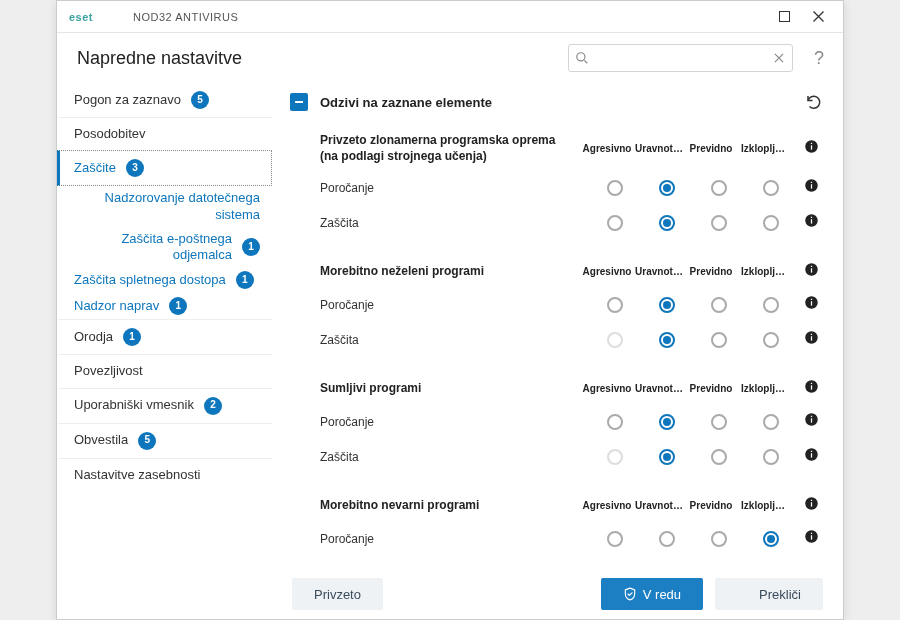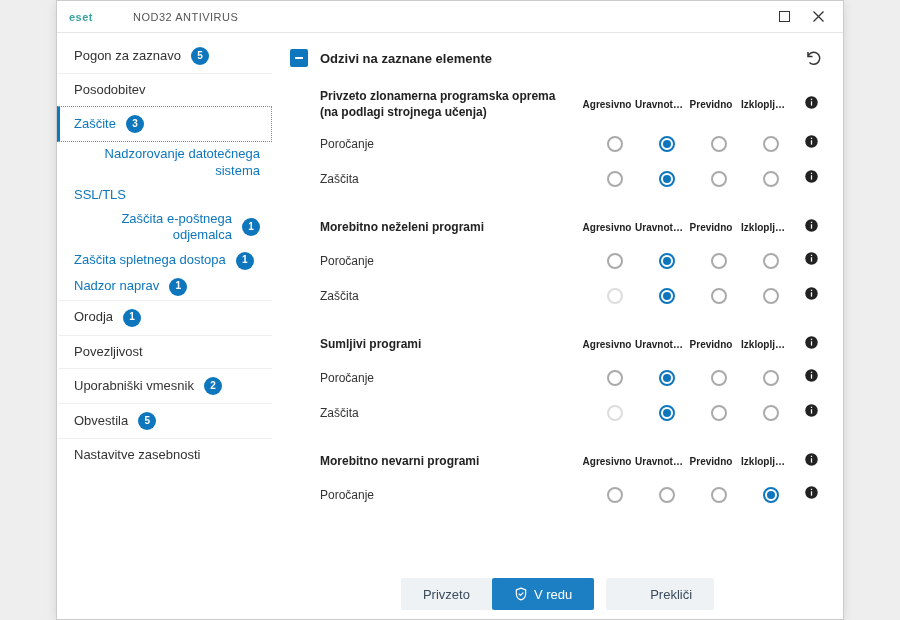--- a/index.html
+++ b/index.html
@@ -37,21 +37,21 @@
   
   .sidebar{width:215px;border-right:0;padding-top:6px;overflow:auto;text-align:right;}
   .side-item{display:flex;align-items:center;gap:6px;padding:8px 12px 8px 14px;font-size:13px;color:var(--text);border-left:3px solid transparent;border-top:1px solid #eee;cursor:pointer;line-height:1.25;}
   .side-item:first-child{border-top:0;}
   .side-item.sub{color:var(--blue);}
   .side-item.selected{border:1px dotted #888;border-left:3px solid var(--blue);color:var(--blue);}
   .side-item .badge{min-width:18px;height:18px;border-radius:9px;background:var(--badge);color:#fff;font-size:10px;font-weight:700;display:inline-flex;align-items:center;justify-content:center;margin-left:4px;padding:0 5px;}
   .side-item.sub .label{color:var(--blue);}
   .side-item.sub.indent{padding-left:14px;border-top:0;padding-top:4px;padding-bottom:4px;}
   
-  .content{flex:1;display:flex;flex-direction:column;min-width:0;background:var(--bg);align-items:center;}
+  .content{flex:1;display:flex;flex-direction:column;min-width:0;background:var(--bg);}
   .content-scroll{flex:1;overflow:auto;padding:4px 18px 4px 0;}
   .content-scroll::-webkit-scrollbar{width:8px;}
   .content-scroll::-webkit-scrollbar-thumb{background:#ccc;border-radius:4px;}
   .section-head{display:flex;align-items:center;gap:12px;padding:10px 0 10px 18px;}
   .collapse-btn{width:18px;height:18px;border-radius:2px;background:var(--blue);display:flex;align-items:center;justify-content:center;cursor:pointer;}
   .collapse-btn svg{stroke:#fff;stroke-width:2;}
   .section-title{font-size:13px;font-weight:600;color:#222;flex:1;}
   .undo-btn{width:22px;height:22px;display:flex;align-items:center;justify-content:center;color:#333;cursor:pointer;}
   .group{padding:4px 0 12px 48px;}
   .group-head{display:flex;align-items:center;gap:8px;padding:6px 0;}
@@ -93,40 +93,52 @@
           <rect x="0.5" y="0.5" width="10" height="10" fill="none" stroke="#333" stroke-width="1"></rect>
         </svg>
     </div>
     <div class="win-btn">
       <svg viewBox="0 0 11 11">
           <path d="M0.5 0.5 L10.5 10.5 M10.5 0.5 L0.5 10.5" stroke="#333" stroke-width="1.3"></path>
         </svg>
     </div>
   </div>
 
+  <div class="header">
+    <div class="page-title">Napredne nastavitve</div>
+    <div class="header-spacer"></div>
+    <div class="search">
+      <svg class="mag" viewBox="0 0 24 24">
+          <circle cx="10" cy="10" r="7"></circle>
+          <path d="M21 21l-5-5"></path>
+        </svg>
+      <input type="text" placeholder="" style="">
+      <svg class="clear" viewBox="0 0 24 24">
+          <path d="M5 5l14 14M19 5L5 19"></path>
+        </svg>
+    </div>
+    <div class="help">?</div>
+  </div>
 
   <div class="body">
 
     <div class="sidebar" id="sidebar">
         <div class="side-item">
           <span class="label">Pogon za zaznavo</span>
           <span class="badge">5</span>
         </div>
         <div class="side-item">
           <span class="label">Posodobitev</span>
         </div>
         <div class="side-item selected">
           <span class="label">Zaščite</span>
           <span class="badge">3</span>
         </div>
         <div class="side-item sub indent">
           <span class="label">Nadzorovanje datotečnega sistema</span>
-        </div>
-        <div class="side-item sub indent">
-          <span class="label">SSL/TLS</span>
         </div>
         <div class="side-item sub indent">
           <span class="label">Zaščita e-poštnega odjemalca</span>
           <span class="badge">1</span>
         </div>
         <div class="side-item sub indent">
           <span class="label">Zaščita spletnega dostopa</span>
           <span class="badge">1</span>
         </div>
         <div class="side-item sub indent">

